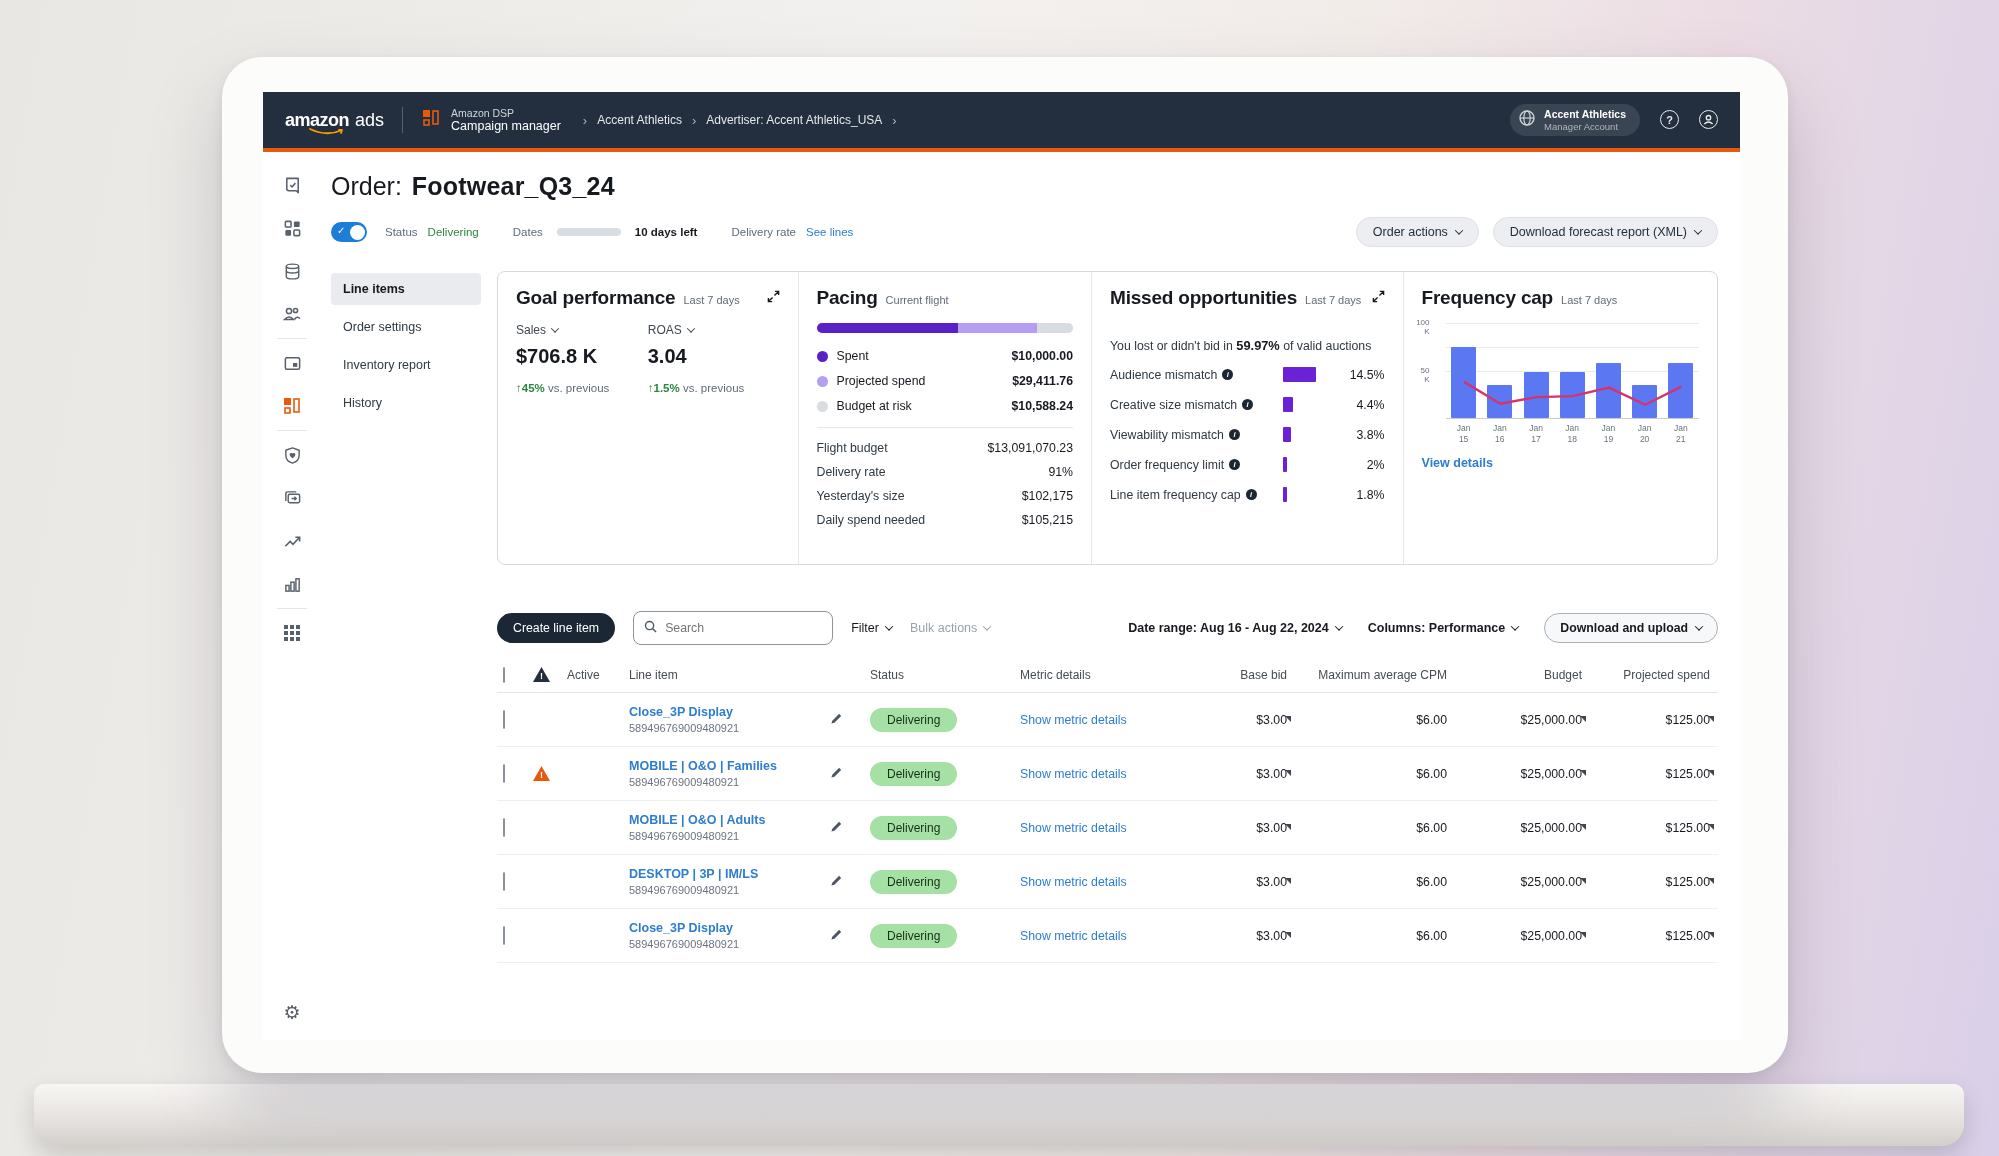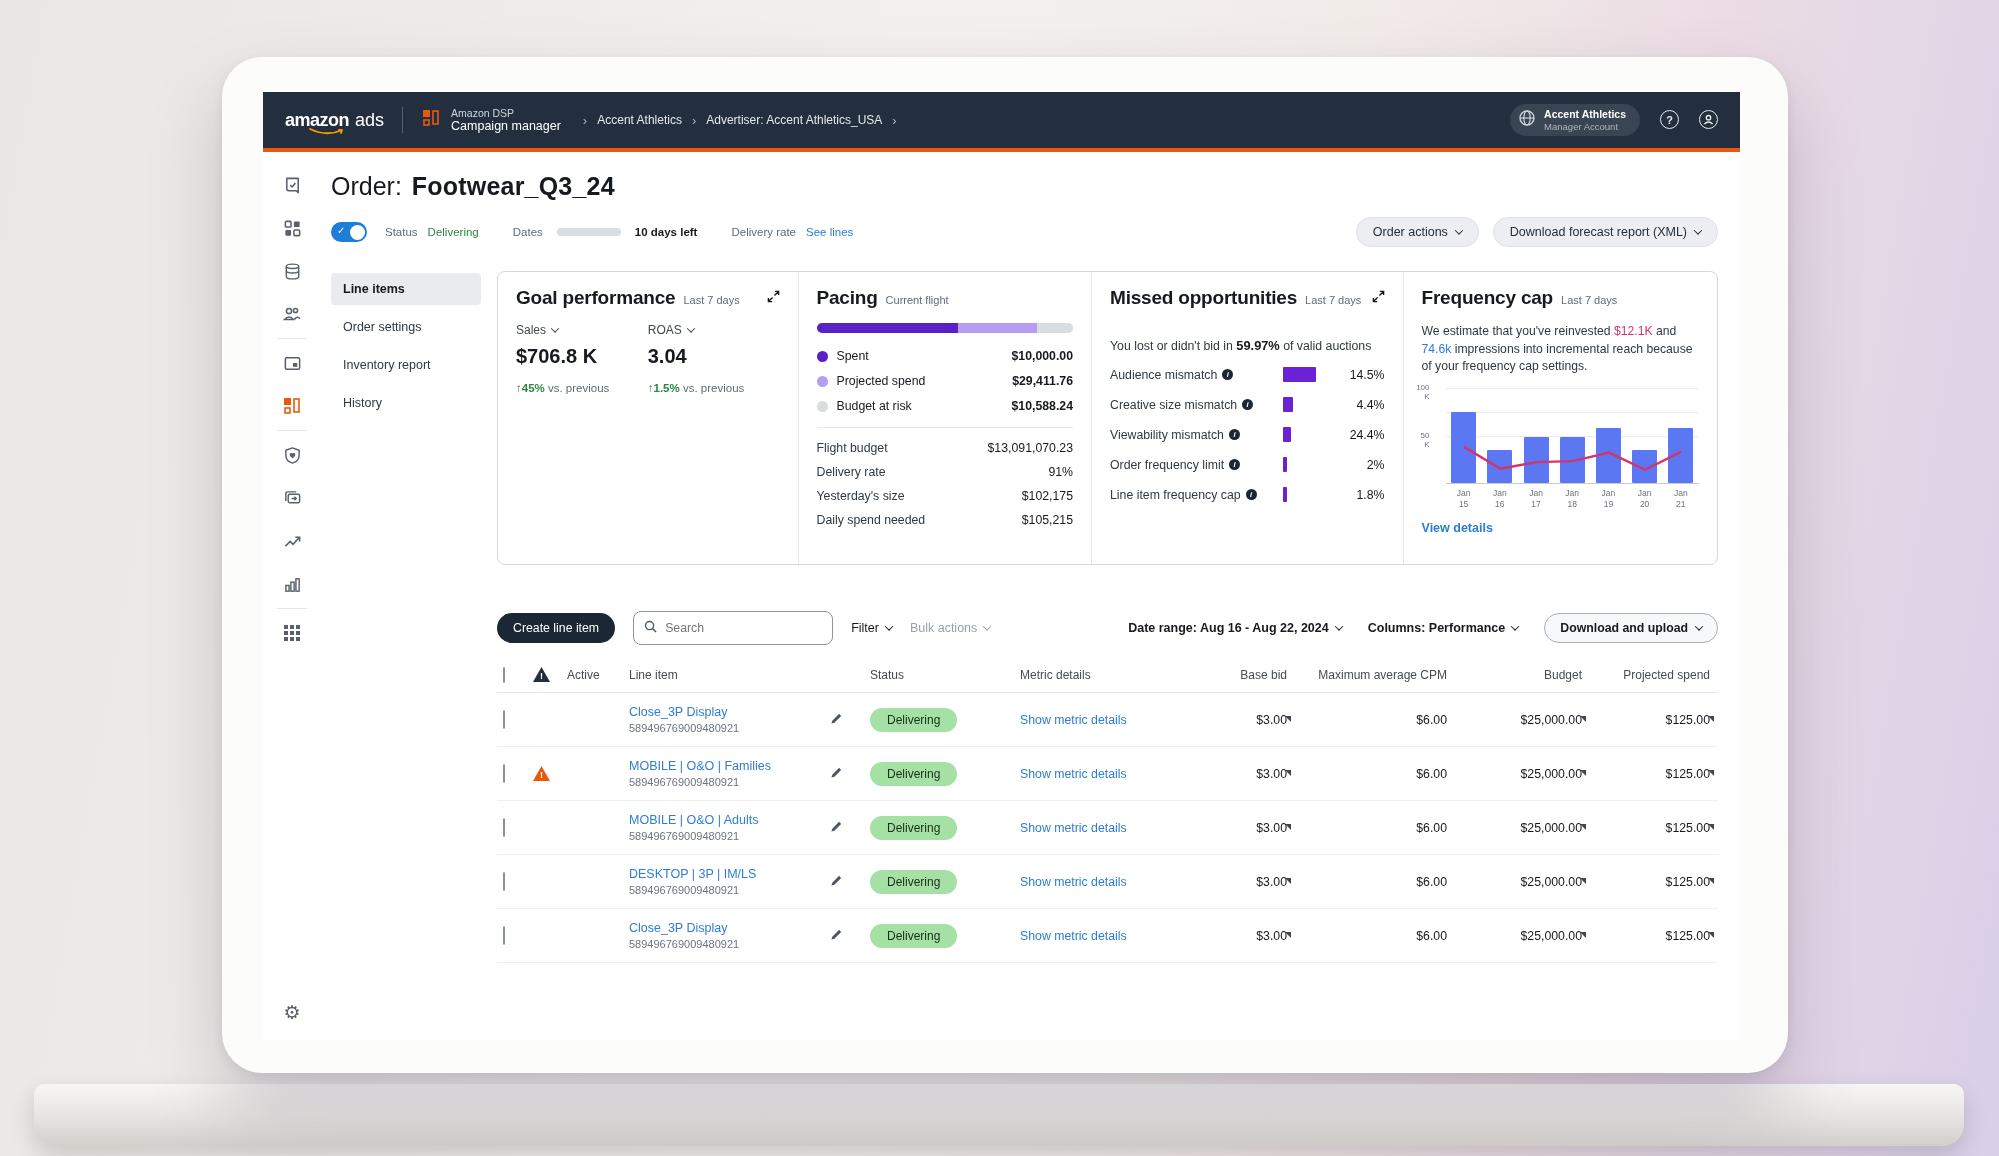--- a/index.html
+++ b/index.html
@@ -128,21 +128,21 @@
   .num{text-align:right;padding-right:8px;position:relative;}
   .cell-num{font-size:12.3px;}
   .corner::after{content:"";position:absolute;top:3px;right:4px;border-left:6px solid transparent;border-top:6px solid #3f4750;}
   .checkbox{width:16px;height:16px;border:1.6px solid #8a9098;border-radius:3px;margin-left:6px;cursor:pointer;background:#fff;}
   .tri{width:17px;height:15px;background:#e8590c;clip-path:polygon(50% 0,100% 100%,0 100%);color:#fff;font-size:9px;font-weight:700;display:flex;align-items:flex-end;justify-content:center;line-height:1.1;}
   .tri.dark{background:#232f3e;}
   .tri.hidden{visibility:hidden;}
   .row-toggle{width:34px;height:19px;border-radius:10px;background:#1b2734;position:relative;cursor:pointer;}
   .row-toggle::after{content:"";position:absolute;right:2.5px;top:2.5px;width:14px;height:14px;border-radius:50%;background:#fff;}
   .row-toggle::before{content:"✓";position:absolute;left:5px;top:3px;color:#fff;font-size:9px;}
-  .li-name{font-size:12.5px;color:#2e7dd1;font-weight:400;cursor:pointer;}
+  .li-name{font-size:12.5px;color:#2e7dd1;font-weight:700;cursor:pointer;}
   .li-id{font-size:11px;color:#6b7280;margin-top:3px;}
   .pencil{cursor:pointer;}
   .badge{display:inline-block;background:#a5e1a5;color:#17301a;font-size:12px;padding:5px 17px;border-radius:15px;}
   .metric-link{font-size:12.3px;}
 </style>
 </head>
 <body>
 
 <div class="laptop-base"></div>
 <div class="laptop-body"></div>
@@ -434,21 +434,21 @@
                     <span class="mo-bar-fill" style="display: block; width: 10.12px; background: rgb(107, 33, 214);"></span>
                   </span>
                   <span class="mo-val">4.4%</span>
                 </div>
               <div class="mo-row">
                   <span>Viewability mismatch</span>
                   <span class="info-dot">i</span>
                   <span class="mo-bar-area">
                     <span class="mo-bar-fill" style="display: block; width: 8.74px; background: rgb(107, 33, 214);"></span>
                   </span>
-                  <span class="mo-val">24.4%</span>
+                  <span class="mo-val">3.8%</span>
                 </div>
               <div class="mo-row">
                   <span>Order frequency limit</span>
                   <span class="info-dot">i</span>
                   <span class="mo-bar-area">
                     <span class="mo-bar-fill" style="display: block; width: 4.6px; background: rgb(107, 33, 214);"></span>
                   </span>
                   <span class="mo-val">2%</span>
                 </div>
               <div class="mo-row">
@@ -459,21 +459,20 @@
                   </span>
                   <span class="mo-val">1.8%</span>
                 </div>
             </div>
 
             <div class="card">
               <div class="card-head">
                 <span class="card-title">Frequency cap</span>
                 <span class="card-period">Last 7 days</span>
               </div>
-              <div class="fc-desc"><span>We estimate that you've reinvested </span><span class="pink">$12.1K</span><span> and </span><span class="link">74.6k</span><span> impressions into incremental reach because of your frequency cap settings.</span></div>
               <div class="fc-chart">
                 <div class="fc-yaxis">
                   <div class="fc-ylab" style="top:-4px">100<br>K</div>
                   <div class="fc-ylab" style="top:44px">50<br>K</div>
                 </div>
                 <div class="fc-plot">
                   <div class="fc-grid" style="top:0"></div>
                   <div class="fc-grid" style="top:24px"></div>
                   <div class="fc-grid" style="top:48px"></div>
                   <div class="fc-bars">

